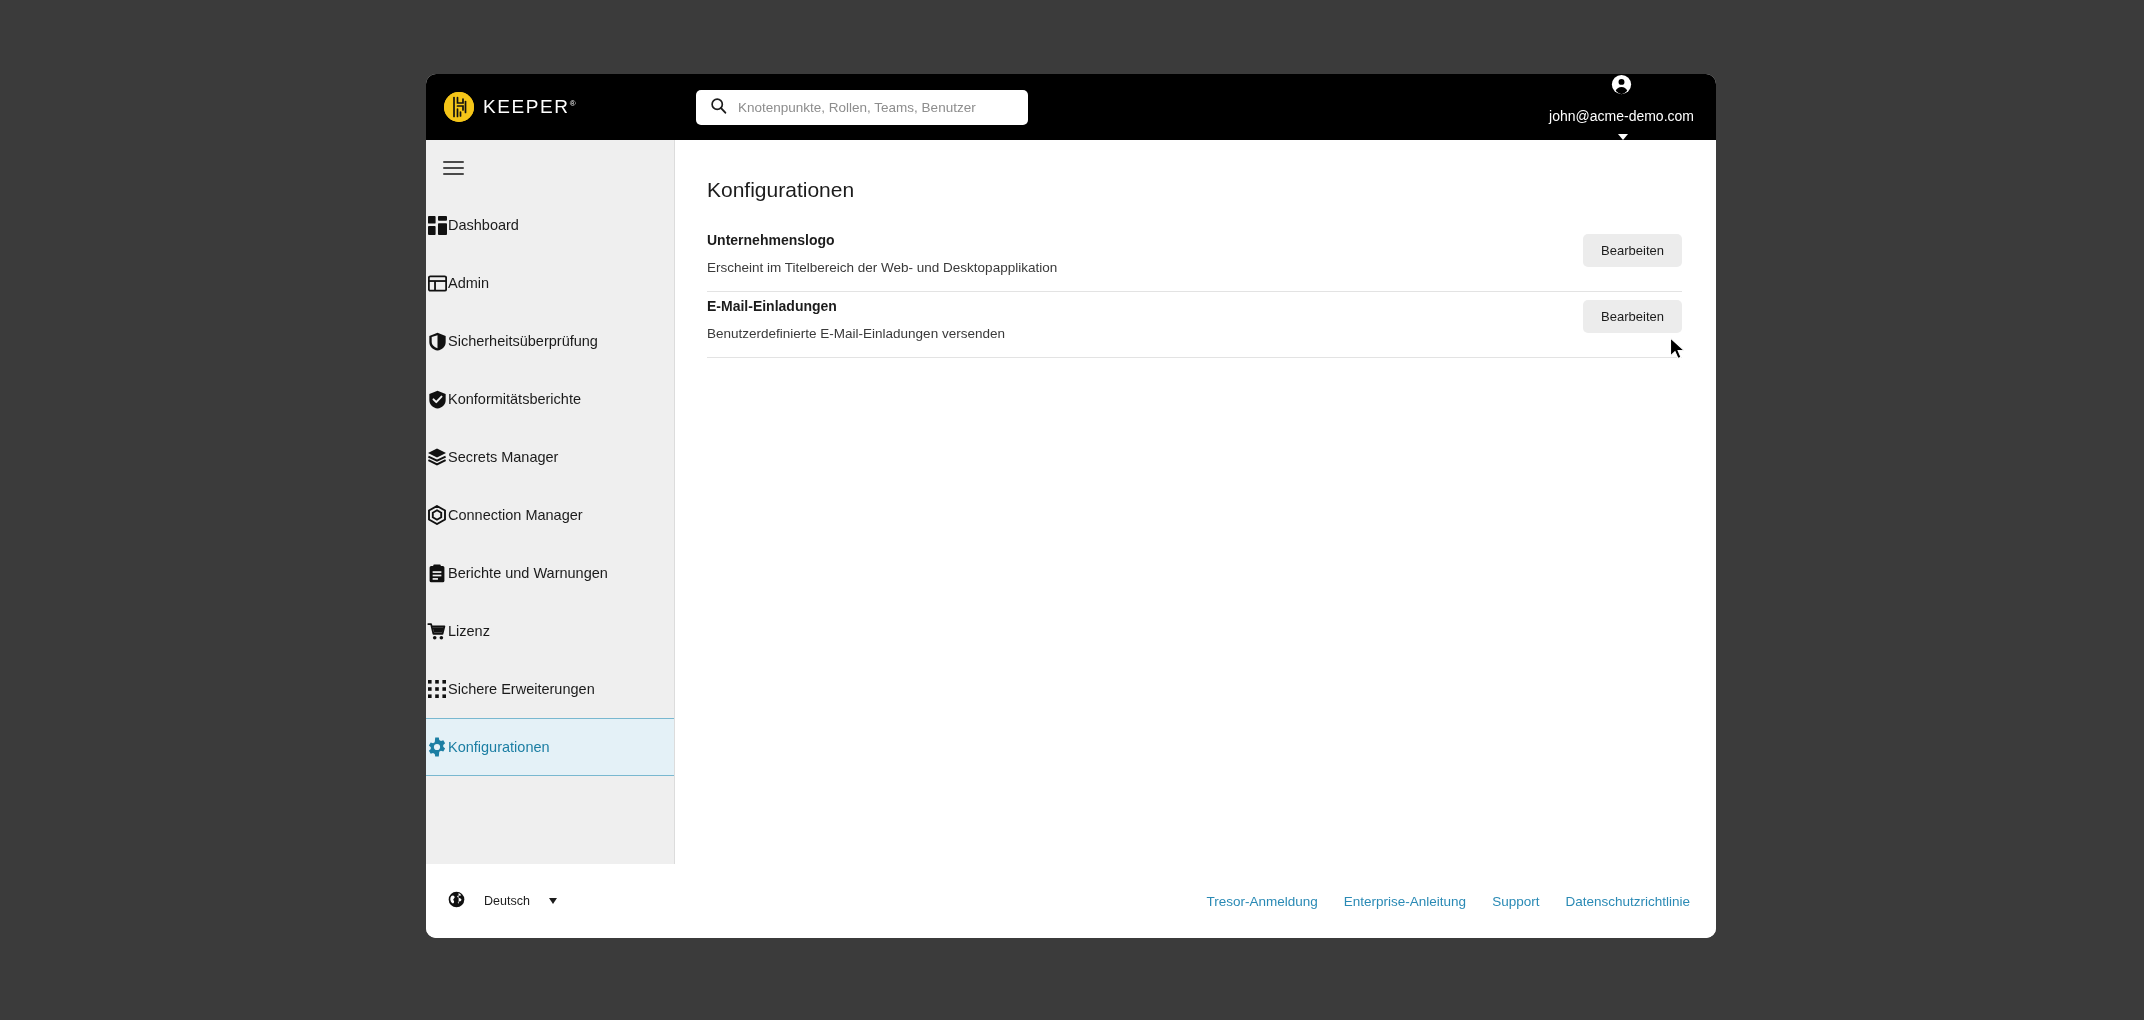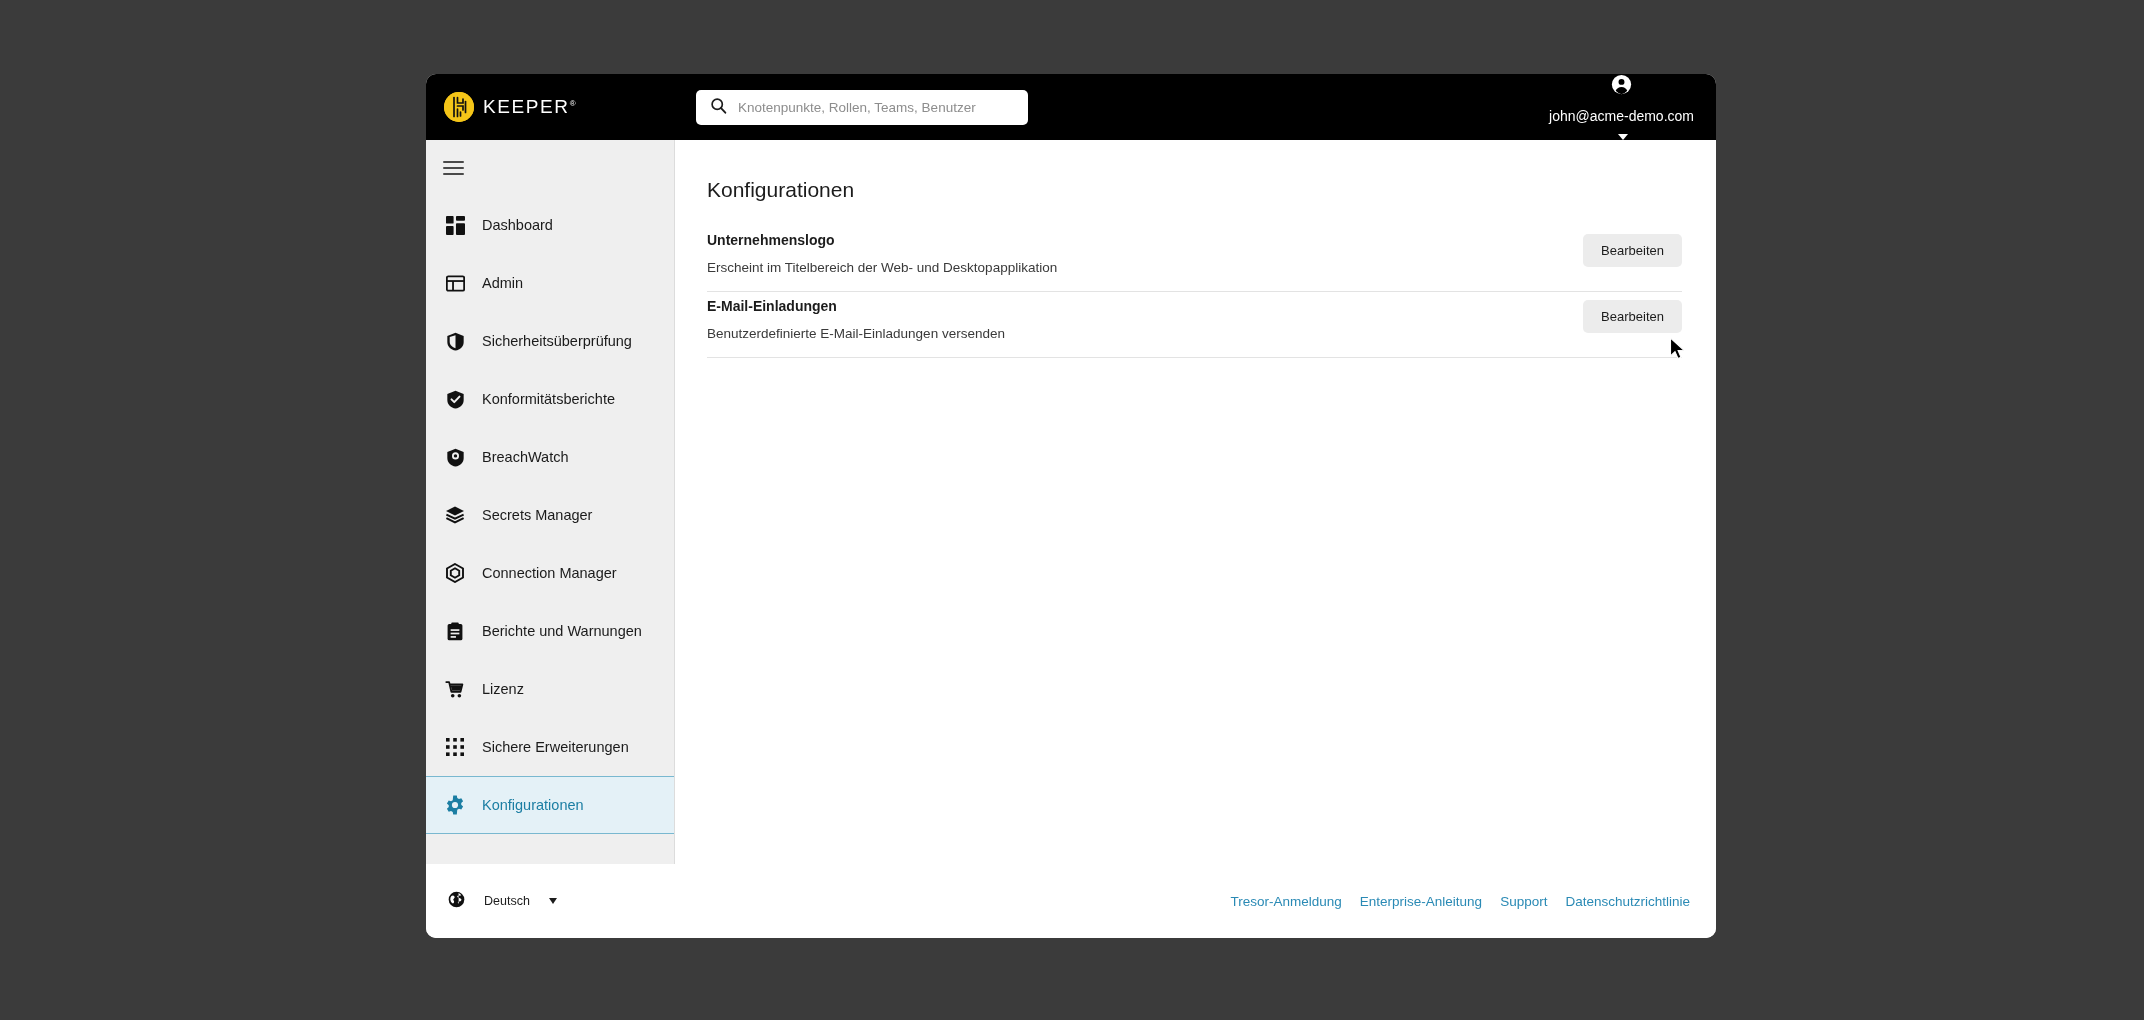--- a/index.html
+++ b/index.html
@@ -132,22 +132,20 @@
     display: block;
     height: 2px;
     background: #4a4a4a;
     margin: 4px 0;
     border-radius: 1px;
   }
   .nav-item {
     height: 58px;
     display: flex;
     align-items: center;
-    padding-left: 18px;
-    gap: 16px;
     cursor: pointer;
     color: #1b1b1b;
     font-size: 14.5px;
     position: relative;
   }
   .nav-item .nav-icon {
     width: 22px; height: 22px;
     display: flex; align-items: center; justify-content: center;
     flex: 0 0 22px;
   }
@@ -219,21 +217,21 @@
     cursor: pointer;
   }
   .caret-down-dark {
     width: 0; height: 0;
     border-left: 4.5px solid transparent;
     border-right: 4.5px solid transparent;
     border-top: 6px solid #1c1c1c;
   }
   .footer-links {
     display: flex;
-    gap: 18px;
+    gap: 26px;
   }
   .footer-links a {
     color: #2a8ab5;
     font-size: 13.5px;
     text-decoration: none;
     cursor: pointer;
   }
   
   #cursor {
     position: absolute;
@@ -340,30 +338,20 @@
         <div class="nav-item">
           <span class="nav-icon">
             <svg width="19" height="19" viewBox="0 0 20 20">
                 <path d="M10 0.8 L18.6 4.1 V10.4 C18.6 15.2 14.9 18.4 10 19.6 C5.1 18.4 1.4 15.2 1.4 10.4 V4.1 Z"></path>
                 <path d="M5.8 9.9 L8.7 12.8 L14.2 7" fill="none" stroke="#efefef" stroke-width="2.1" stroke-linecap="round" stroke-linejoin="round"></path>
               </svg>
           </span>
           <span>Konformitätsberichte</span>
         </div>
 
-        <div class="nav-item">
-          <span class="nav-icon">
-            <svg width="19" height="19" viewBox="0 0 20 20">
-                <path d="M10 0.8 L18.6 4.1 V10.4 C18.6 15.2 14.9 18.4 10 19.6 C5.1 18.4 1.4 15.2 1.4 10.4 V4.1 Z"></path>
-                <circle cx="10" cy="8.3" r="3.7" fill="#efefef"></circle>
-                <circle cx="10" cy="8.3" r="1.8"></circle>
-              </svg>
-          </span>
-          <span>BreachWatch</span>
-        </div>
 
         <div class="nav-item">
           <span class="nav-icon">
             <svg width="20" height="20" viewBox="0 0 20 20">
                 <path d="M10 1.6 L19 6 L10 10.4 L1 6 Z"></path>
                 <path d="M1.4 9.6 L10 13.7 L18.6 9.6" fill="none" stroke="#111" stroke-width="2"></path>
                 <path d="M1.4 13.2 L10 17.3 L18.6 13.2" fill="none" stroke="#111" stroke-width="2"></path>
               </svg>
           </span>
           <span>Secrets Manager</span>

